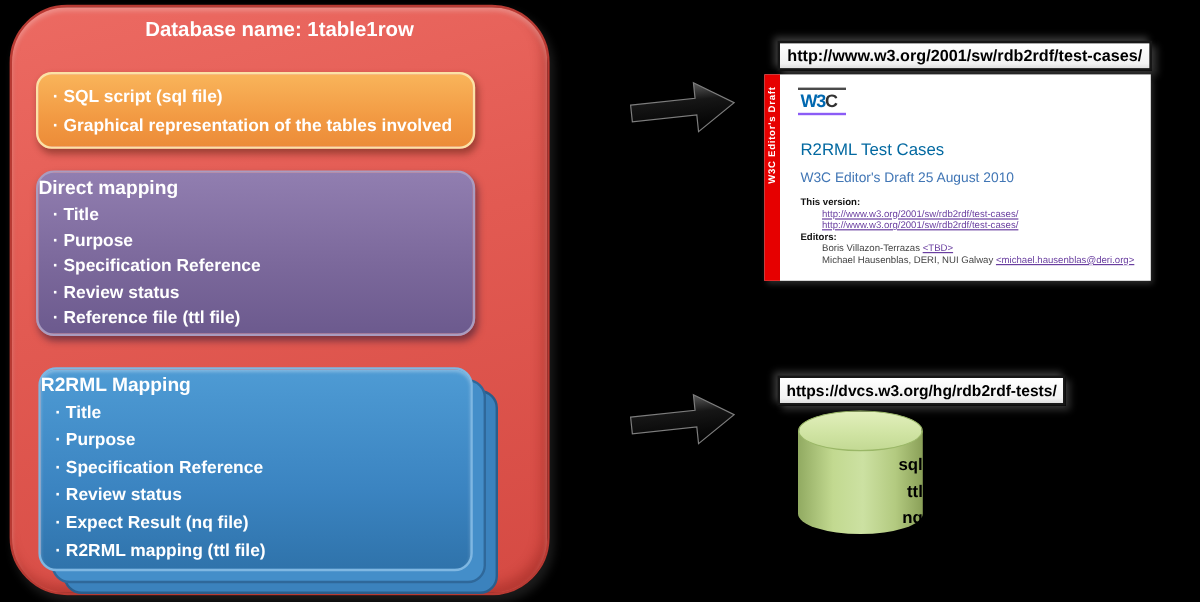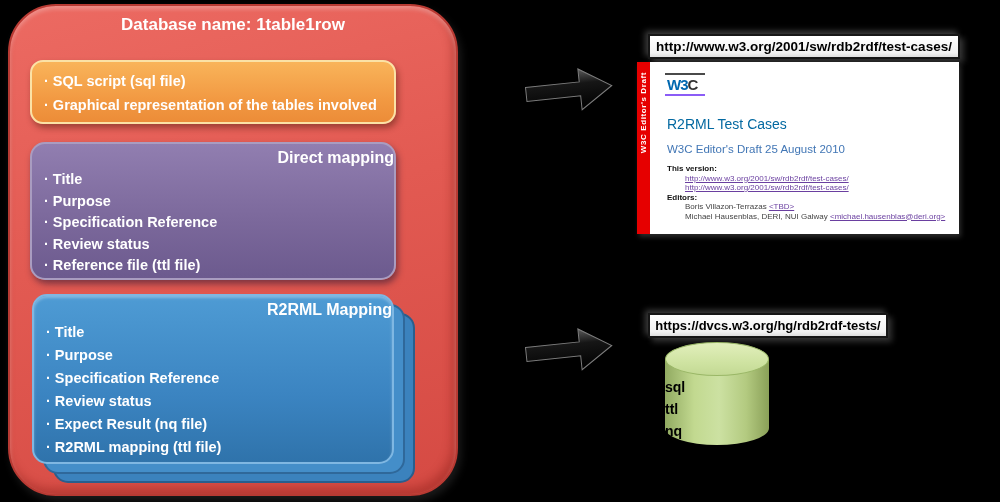--- a/index.html
+++ b/index.html
@@ -7,35 +7,35 @@
   body{font-family:"Liberation Sans",sans-serif;position:relative;}
 
   
   .db-box{position:absolute;left:8px;top:4px;width:450px;height:492px;border-radius:48px;
     background:linear-gradient(165deg,#ec6a62 0%,#e25a52 45%,#d54a43 100%);
     border:2px solid #b73a33;
     box-shadow:inset 0 3px 4px rgba(255,255,255,.28), inset -4px -6px 10px rgba(120,20,15,.35), 3px 5px 8px rgba(30,30,30,.9);text-decoration:underline;}
   .db-title{position:absolute;top:9px;left:0;width:100%;text-align:center;color:#fff;font-size:17px;font-weight:bold;}
 
   .inner-box{position:absolute;color:#fff;font-weight:bold;}
-  .sec-title{text-align:right;font-size:16px;font-weight:bold;margin:5px 0 2px 0;}
+  .sec-title{text-align:left;font-size:16px;font-weight:bold;margin:5px 0 2px 0;}
   .bullet{font-size:14.5px;line-height:21px;padding-left:12px;white-space:nowrap;}
   .bullet::before{content:"· ";}
 
   .artifacts{left:20px;top:54px;width:366px;height:64px;border-radius:13px;
     background:linear-gradient(180deg,#f9b45a 0%,#f29a43 60%,#ec8c38 100%);
     border:2px solid #fbe2a6;box-shadow:2px 4px 6px rgba(70,25,10,.45);padding-top:7px;}
   .artifacts .bullet{line-height:24px;}
 
   .direct{left:20px;top:136px;width:366px;height:138px;border-radius:15px;
     background:linear-gradient(180deg,#917eb0 0%,#7c699c 55%,#6c5a8e 100%);
     border:2px solid #a99cc0;box-shadow:2px 4px 6px rgba(30,20,50,.5);}
   .direct .bullet{line-height:21.5px;}
 
-  .stack{position:absolute;left:22px;top:288px;width:404px;height:196px;padding-left:46px;}
+  .stack{position:absolute;left:22px;top:300px;width:404px;height:196px;padding-left:46px;}
   .layer{position:absolute;width:362px;height:170px;border-radius:15px;
     background:linear-gradient(180deg,#4e9bd4 0%,#3b84c1 60%,#2f73ab 100%);
     border:2px solid #7fb7e2;}
   .layer.l3{left:21px;top:19px;background:#3b82bd;border-color:#2a5e8c;}
   .layer.l2{left:11px;top:10px;background:#448ec9;border-color:#2f689a;}
   .layer.main{left:0;top:0;box-shadow:inset 0 2px 3px rgba(255,255,255,.3);}
   .layer .bullet{line-height:23px;}
 
   
   .arrow{position:absolute;width:90px;height:48px;}
@@ -68,21 +68,21 @@
   .ed{color:#444;}
 
   
   .cyl{position:absolute;left:665px;top:342px;width:104px;height:120px;}
   .cyl-body{position:absolute;left:0;top:17px;width:104px;height:86px;
     background:linear-gradient(90deg,#91aa61 0%,#c2d990 28%,#cce1a2 52%,#b3ca80 78%,#8aa058 100%);
     border-radius:0 0 52px 52px / 0 0 17px 17px;}
   .cyl-top{position:absolute;left:0;top:0;width:104px;height:34px;border-radius:50%;
     background:linear-gradient(180deg,#e2efbc 0%,#cfe3a2 60%,#c3d994 100%);
     border:1px solid #9ab767;}
-  .cyl-text{position:absolute;left:0;top:34px;width:104px;text-align:left;
+  .cyl-text{position:absolute;left:0;top:34px;width:104px;text-align:right;
     font-size:14px;font-weight:bold;color:#000;line-height:22px;}
 </style>
 </head>
 <body>
 
 <div class="db-box">
   <div class="db-title">Database name: 1table1row</div>
 
   <div class="inner-box artifacts">
     <div class="bullet">SQL script (sql file)</div>

